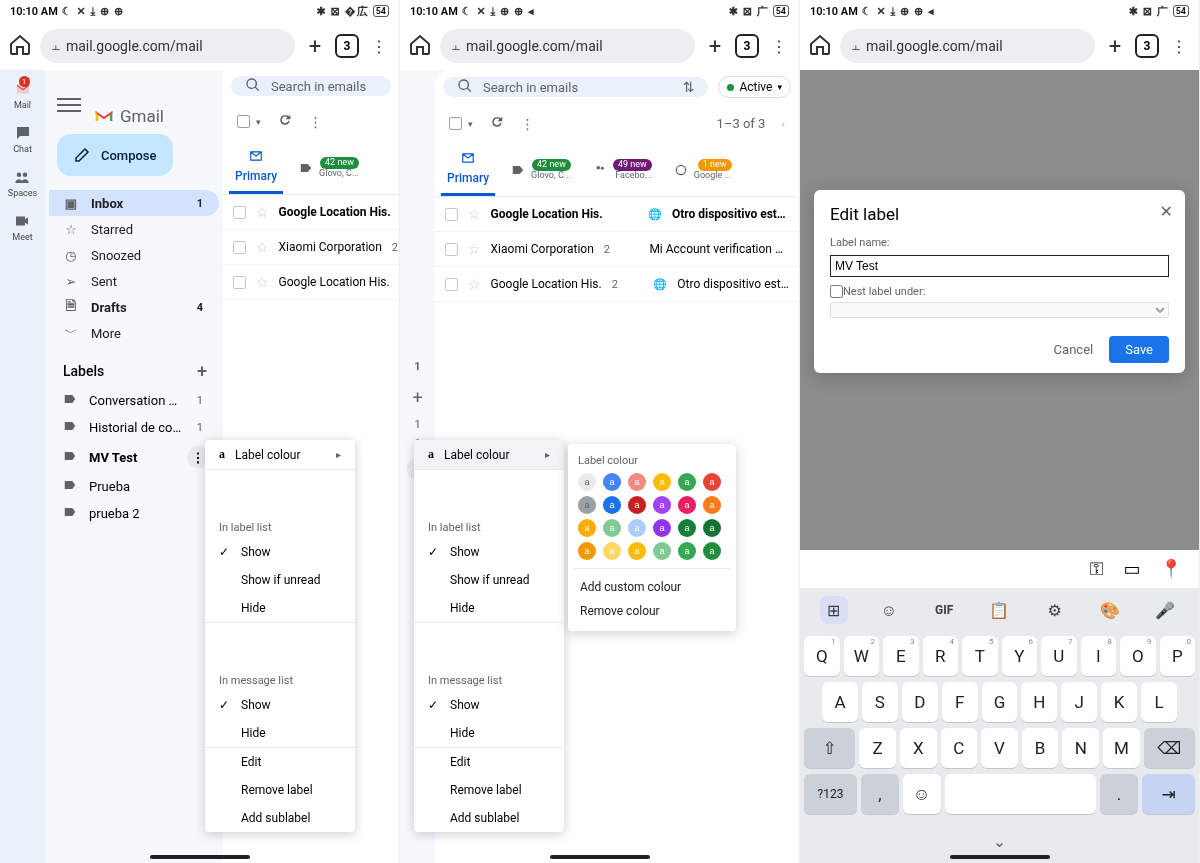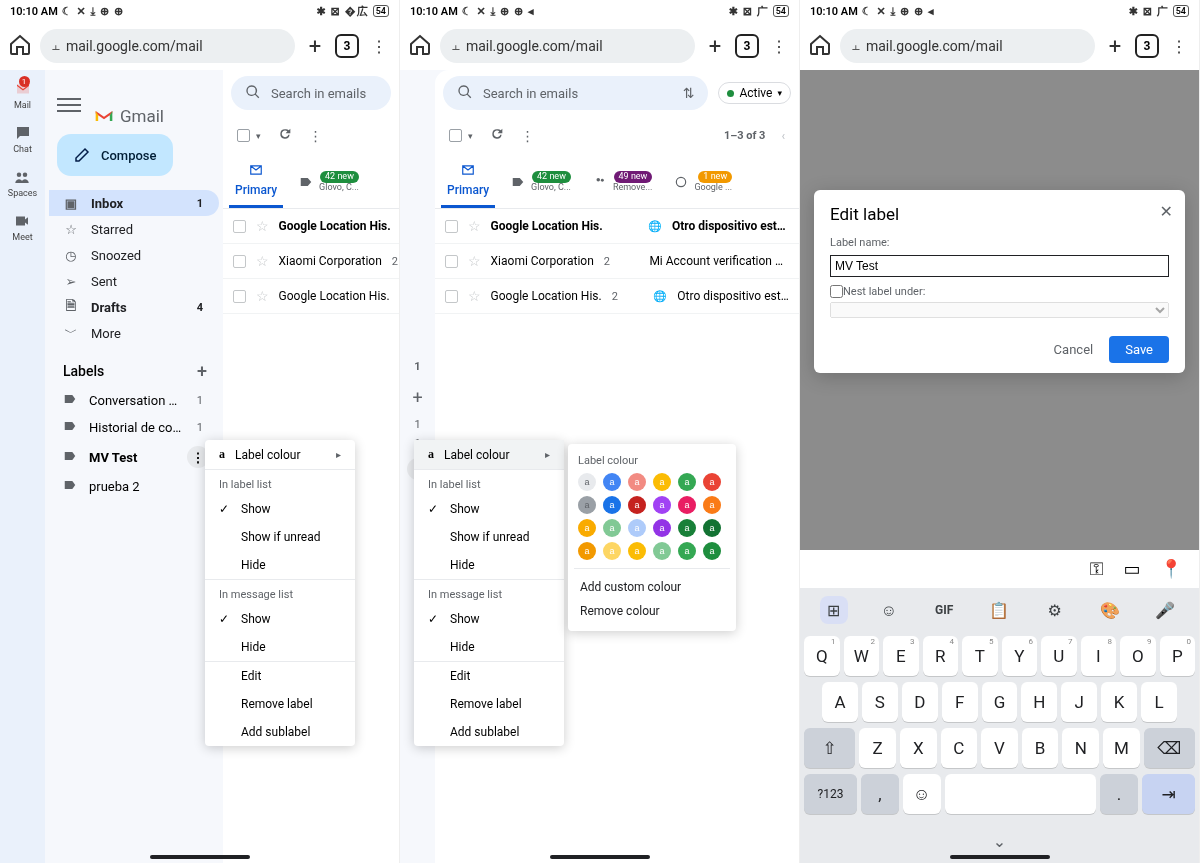--- a/index.html
+++ b/index.html
@@ -17,21 +17,21 @@
 .home-icon svg { width: 24px; height: 24px; }
 .urlpill { flex: 1; background: #eceff1; border-radius: 20px; height: 34px; display: flex; align-items: center; padding: 0 12px; font-size: 14px; color: #333; gap: 6px; }
 .site-settings { font-size: 13px; color: #555; }
 .tab-count { border: 2px solid #222; border-radius: 6px; width: 24px; height: 24px; display: flex; align-items: center; justify-content: center; font-weight: 700; font-size: 12px; }
 .plus-icon, .overflow-icon { width: 24px; height: 24px; display: flex; align-items: center; justify-content: center; font-size: 22px; color: #333; }
 .overflow-icon { font-size: 16px; flex-direction: column; line-height: 3px; }
 .hamburger { width: 24px; height: 24px; display: flex; flex-direction: column; justify-content: center; gap: 4px; }
 .hamburger span { height: 2px; background: #5f6368; }
 .gmail-logo { display: flex; align-items: center; gap: 6px; font-size: 17px; color: #5f6368; }
 .gmail-logo svg { width: 20px; height: 16px; }
-.searchpill { flex: 1; background: #eaf1fb; border-radius: 20px; height: 34px; display: flex; align-items: center; padding: 0 14px; gap: 10px; color: #5f6368; font-size: 13px; }
+.searchpill { flex: 1; background: #eaf1fb; border-radius: 20px; height: 20px; display: flex; align-items: center; padding: 0 14px; gap: 10px; color: #5f6368; font-size: 13px; }
 .search-glass svg { width: 16px; height: 16px; fill: #5f6368; }
 .filter-icon, .active-pill { margin-left: 4px; }
 .active-pill { background: #fff; border: 1px solid #dadce0; border-radius: 16px; padding: 3px 8px; display: flex; align-items: center; gap: 5px; font-size: 12px; }
 .green-dot { width: 7px; height: 7px; border-radius: 50%; background: #1e8e3e; }
 
 
 .content { display: flex; height: calc(863px - 22px - 48px); position: relative; }
 
 .leftrail { width: 45px; background: #eaf1fb; display: flex; flex-direction: column; align-items: center; padding-top: 10px; gap: 14px; font-size: 9px; color: #444; }
 .rail-item { display: flex; flex-direction: column; align-items: center; gap: 2px; position: relative; }
@@ -52,21 +52,21 @@
 .label-item .tag svg { width: 14px; height: 14px; fill: #5f6368; }
 .label-item .cnt { margin-left: auto; font-size: 11px; color: #5f6368; padding-right: 6px; }
 .more-dots { width: 22px; height: 22px; border-radius: 50%; background: #e8eaed; display: flex; align-items: center; justify-content: center; margin-left: auto; }
 
 .mailcol { flex: 1; background: #fff; border-radius: 14px 0 0 0; overflow: hidden; position: relative; }
 .toolbar { display: flex; align-items: center; gap: 16px; padding: 10px 14px; }
 .toolbar .cb { width: 13px; height: 13px; border: 1.5px solid #9aa0a6; border-radius: 2px; }
 .toolbar .dd { font-size: 9px; color: #5f6368; margin-left: -10px; }
 .toolbar .refresh svg { width: 16px; height: 16px; fill: #5f6368; }
 .toolbar .more { font-size: 14px; color: #5f6368; }
-.toolbar .count { margin-left: auto; font-size: 11px; color: #5f6368; font-weight: bold; }
+.toolbar .count { margin-left: auto; font-size: 13px; color: #5f6368; }
 .tabs { display: flex; gap: 10px; padding: 0 6px; border-bottom: 1px solid #e8eaed; overflow: hidden; }
 .tab { display: flex; align-items: center; gap: 6px; padding: 8px 6px; font-size: 12px; color: #5f6368; position: relative; }
 .tab.sel { color: #0b57d0; font-weight: 500; border-bottom: 3px solid #0b57d0; flex-direction: column; }
 .tab svg { width: 14px; height: 14px; fill: currentColor; }
 .badge-new { background: #1e8e3e; color: #fff; font-size: 9px; border-radius: 8px; padding: 1px 5px; }
 .badge-blue { background: #701a75; }
 .badge-orange { background: #f29900; }
 .tabsub { font-size: 9px; color: #5f6368; }
 .tabcol { display: flex; flex-direction: column; align-items: flex-end; line-height: 1.1; }
 
@@ -74,21 +74,21 @@
 .row .cb { width: 13px; height: 13px; border: 1.5px solid #c4c7c9; border-radius: 2px; flex-shrink: 0; }
 .row .star { color: #c4c7c9; font-size: 14px; flex-shrink: 0; }
 .row .sender { flex: 0 0 auto; }
 .row.unread .sender { font-weight: 700; }
 .row .rc { color: #5f6368; font-size: 11px; }
 .row .subject { overflow: hidden; text-overflow: ellipsis; }
 .globe { color: #1a73e8; font-size: 11px; }
 
 
 .menu { position: absolute; background: #fff; box-shadow: 0 2px 12px rgba(0,0,0,0.2); border-radius: 4px; width: 150px; font-size: 12px; z-index: 50; }
-.menu .sec-hdr { padding: 8px 14px 4px; color: #5f6368; font-size: 11px; }
+.menu .sec-hdr { padding: 8px 14px 4px; color: #5f6368; font-size: 11px; margin-top: 43px; }
 .menu-item { display: flex; align-items: center; gap: 10px; padding: 7px 14px; }
 .menu-item:hover, .menu-item.hov { background: #f1f3f4; }
 .menu-item .chk { width: 12px; }
 .menu-sep { height: 1px; background: #e8eaed; }
 .menu-item .arrow { margin-left: auto; font-size: 10px; color: #5f6368; }
 .a-icon { font-family: serif; font-weight: 700; font-size: 12px; }
 
 
 .submenu { position: absolute; background: #fff; box-shadow: 0 2px 12px rgba(0,0,0,0.2); border-radius: 4px; padding: 10px; width: 168px; z-index: 51; }
 .submenu .ttl { font-size: 11px; color: #5f6368; padding-bottom: 6px; }
@@ -264,20 +264,26 @@
           <span class="tag"><svg viewBox="0 0 24 24">
               <path d="M3 5h13l5 7-5 7H3z"></path>
             </svg></span>
           <span>MV Test</span>
           <span class="more-dots">⋮</span>
         </div>
       <div class="label-item">
           <span class="tag"><svg viewBox="0 0 24 24">
               <path d="M3 5h13l5 7-5 7H3z"></path>
             </svg></span>
+          <span>Prueba</span>
+        </div>
+      <div class="label-item">
+          <span class="tag"><svg viewBox="0 0 24 24">
+              <path d="M3 5h13l5 7-5 7H3z"></path>
+            </svg></span>
           <span>prueba 2</span>
         </div>
     </div>
 
     <div class="mailcol">
       <div class="searchpill" style="margin:6px 8px;">
         <span class="search-glass"><svg viewBox="0 0 24 24">
               <path d="M10 2a8 8 0 1 0 5 14.3l5 5 1.4-1.4-5-5A8 8 0 0 0 10 2zm0 2a6 6 0 1 1 0 12 6 6 0 0 1 0-12z"></path>
             </svg></span>
         <span>Search in emails</span>
@@ -449,21 +455,21 @@
               <span class="tabsub">Glovo, C...</span>
             </div>
           </div>
         <div class="tab">
             <svg viewBox="0 0 24 24" fill="#5f6368">
               <circle cx="9" cy="8" r="3"></circle>
               <circle cx="16" cy="9" r="2.5"></circle>
             </svg>
             <div class="tabcol">
               <span class="badge-new badge-blue">49 new</span>
-              <span class="tabsub">Remove...</span>
+              <span class="tabsub">Facebo...</span>
             </div>
           </div>
         <div class="tab">
             <svg viewBox="0 0 24 24" fill="#5f6368">
               <circle cx="12" cy="12" r="8" fill="none" stroke="#5f6368" stroke-width="2"></circle>
               <path d="M12 8v5M12 16h0"></path>
             </svg>
             <div class="tabcol">
               <span class="badge-new badge-orange">1 new</span>
               <span class="tabsub">Google ...</span>

